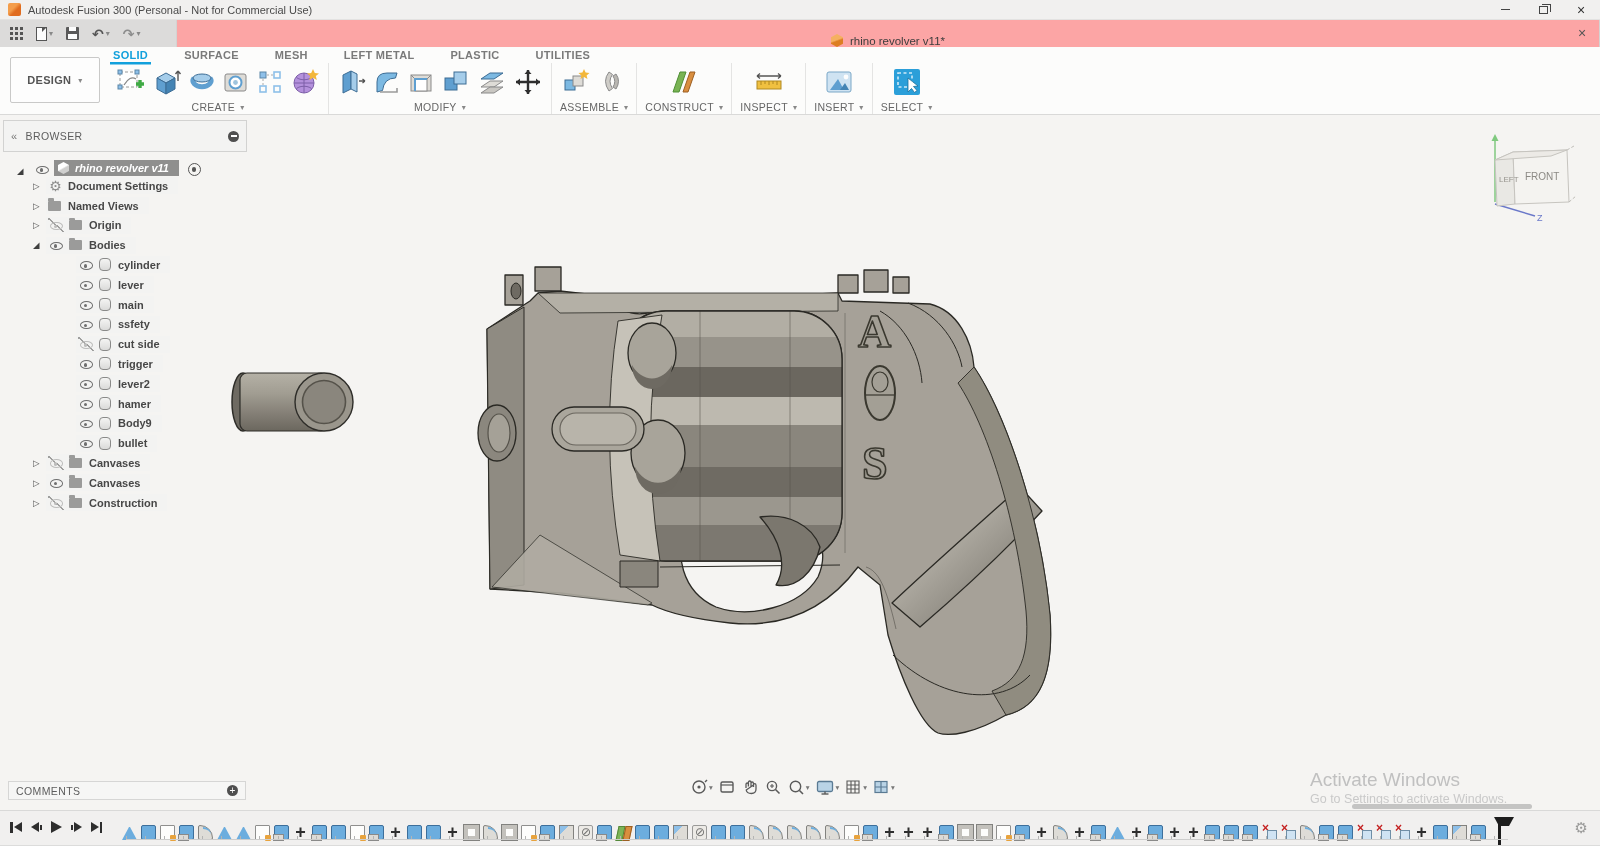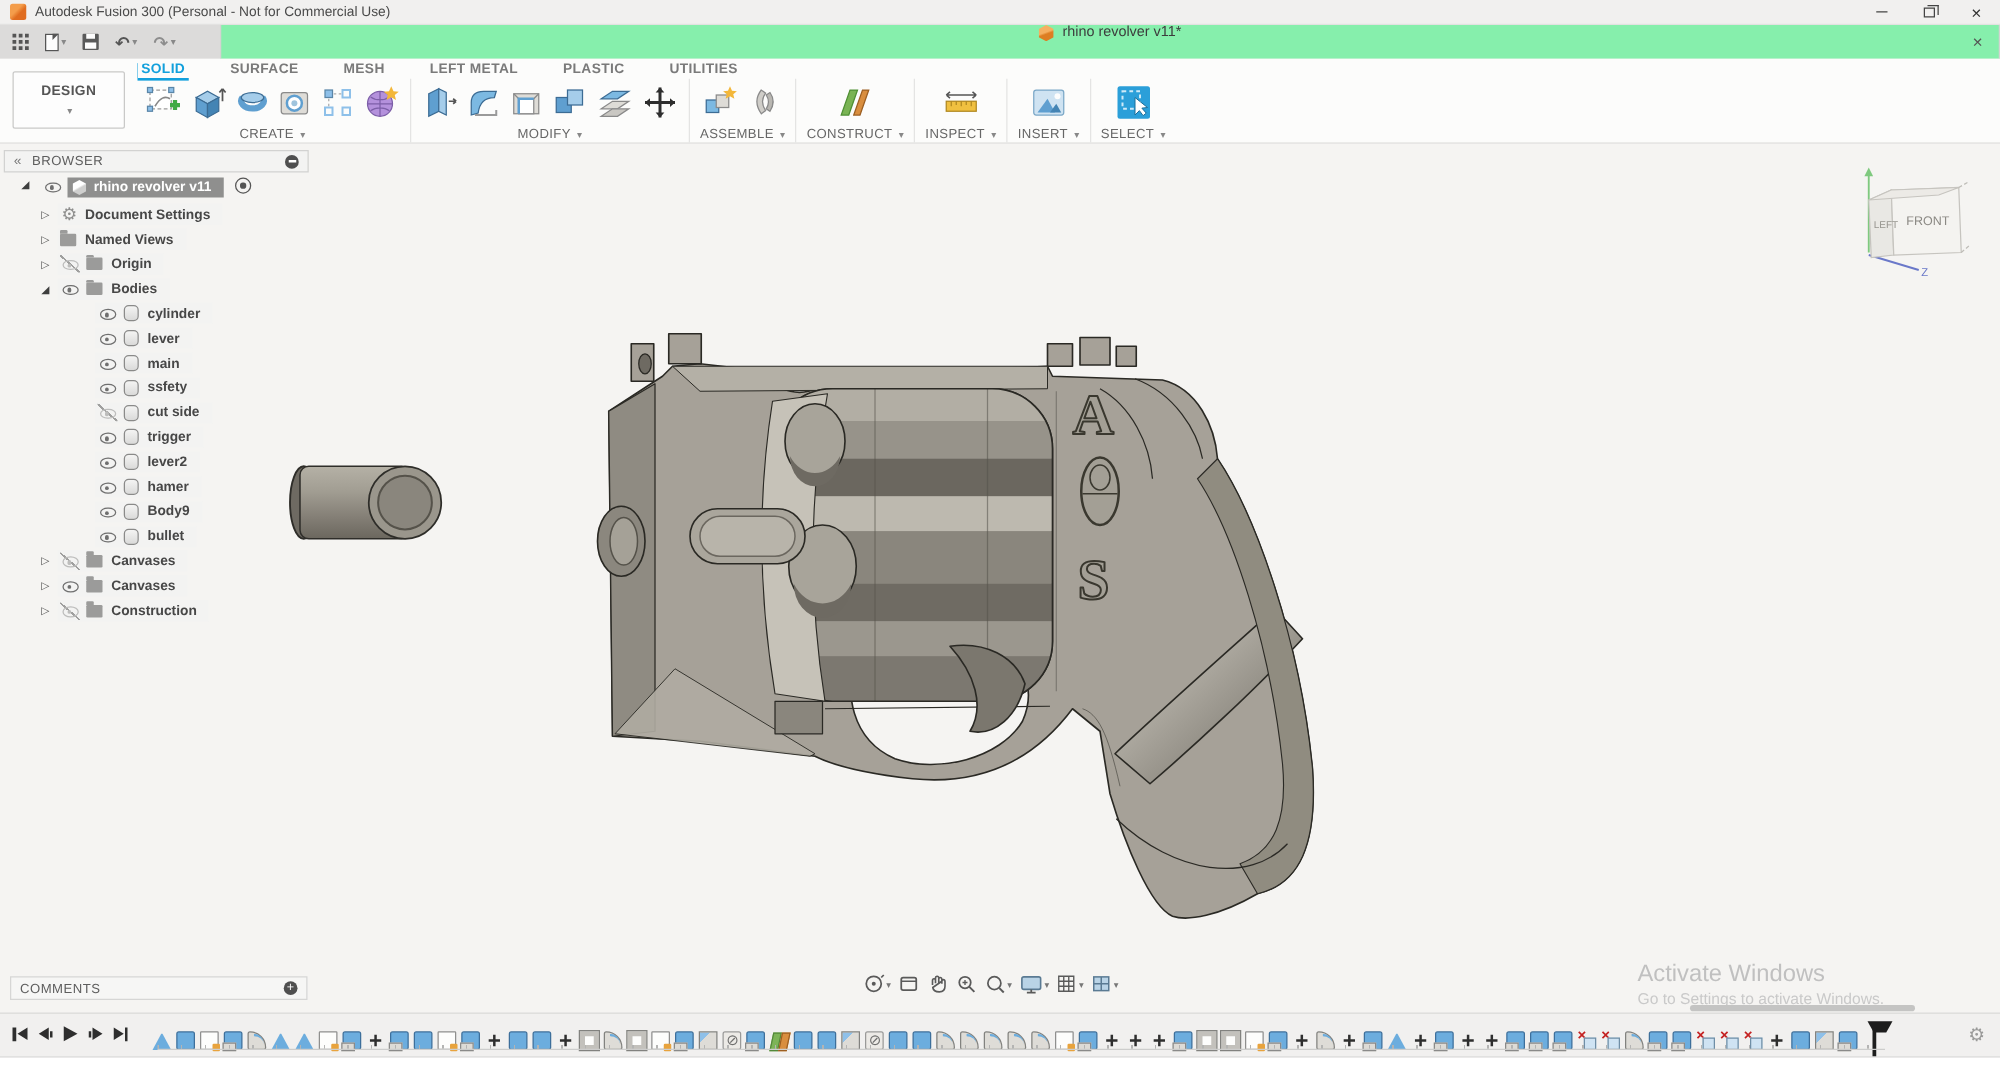--- a/index.html
+++ b/index.html
@@ -23,58 +23,58 @@
   .g9{width:13px;height:13px;position:relative;}
   .g9::before{content:'';position:absolute;width:3px;height:3px;background:#555;box-shadow:5px 0 0 #555,10px 0 0 #555,0 5px 0 #555,5px 5px 0 #555,10px 5px 0 #555,0 10px 0 #555,5px 10px 0 #555,10px 10px 0 #555;}
   .ic-file{width:11px;height:14px;background:#fdfdfd;border:1.4px solid #555;position:relative;}
   .ic-file::before{content:'';position:absolute;right:-1px;top:-1px;border-left:5px solid #555;border-bottom:5px solid transparent;}
   .ic-save{width:13px;height:13px;background:#5a5a5a;border-radius:1px;position:relative;}
   .ic-save::before{content:'';position:absolute;left:3px;top:0;width:7px;height:4px;background:#fdfdfd;}
   .ic-save::after{content:'';position:absolute;left:2px;bottom:1px;width:9px;height:5px;background:#fdfdfd;}
   .uarr{font-size:14px;font-weight:bold;color:#555;line-height:1;}
   .uarr.dim{color:#8d8d8d;}
   .caret{font-size:8px;color:#888;margin-left:2px;}
-  .doc-tab{flex:1;background:#86efac;border-left:1px solid #d4d3d2;border-right:1px solid #d4d3d2;display:flex;align-items:flex-start;justify-content:center;position:relative;}
+  .doc-tab{flex:1;background:#fca5a5;border-left:1px solid #d4d3d2;border-right:1px solid #d4d3d2;display:flex;align-items:flex-end;justify-content:center;position:relative;}
   .cube-orange{width:12px;height:13px;background:linear-gradient(160deg,#f5b061 45%,#dd7e22 55%);clip-path:polygon(50% 0,100% 25%,100% 75%,50% 100%,0 75%,0 25%);margin-right:7px;}
   .doc-label{color:#3c3c3c;font-size:11.5px;}
   .tab-close{position:absolute;right:9px;top:5px;width:16px;height:16px;display:flex;align-items:center;justify-content:center;color:#555;}
   .tab-close::before{content:'×';font-size:14px;}
   .strip-right{display:flex;align-items:center;gap:12px;padding:0 10px 0 6px;}
   .newtab{width:24px;height:23px;background:#d6d5d4;border-radius:2px;display:flex;align-items:center;justify-content:center;}
   .newtab::before{content:'+';font-size:16px;color:#555;}
   .job{display:flex;align-items:center;gap:5px;color:#3e3e3e;font-size:11.5px;}
   .circ{width:19px;height:19px;border-radius:50%;background:#616161;position:relative;display:inline-block;}
   .ic-clock::before{content:'';position:absolute;left:9px;top:4px;width:1.6px;height:6px;background:#fff;}
   .ic-clock::after{content:'';position:absolute;left:9px;top:9px;width:5px;height:1.6px;background:#fff;}
   .bell-wrap{position:relative;}
   .bell-dot{position:absolute;right:-2px;top:-2px;width:7px;height:7px;border-radius:50%;background:#1b74c8;}
   .ic-help::before{content:'?';position:absolute;left:0;top:0;width:19px;height:19px;display:flex;align-items:center;justify-content:center;color:#fff;font-weight:bold;font-size:12px;}
   .avatar{width:21px;height:21px;border-radius:50%;background:#35444d;position:relative;overflow:hidden;}
   .avatar::before{content:'';position:absolute;left:6.5px;top:3px;width:8px;height:8px;border-radius:50%;background:#b9c4ca;}
   .avatar::after{content:'';position:absolute;left:3px;top:12px;width:15px;height:9px;border-radius:50% 50% 0 0;background:#b9c4ca;}
 
   
   .ribbon{position:absolute;left:0;top:47px;width:1600px;height:68px;background:#fcfcfb;border-bottom:1px solid #d9d9d8;}
-  .design-btn{position:absolute;left:10px;top:10px;width:90px;height:46px;border:1px solid #c9c9c8;border-radius:2px;background:#fdfdfd;display:flex;align-items:center;justify-content:center;gap:5px;color:#555;font-weight:bold;letter-spacing:.3px;flex-direction:column;}
+  .design-btn{position:absolute;left:10px;top:10px;width:90px;height:46px;border:1px solid #c9c9c8;border-radius:2px;background:#fdfdfd;display:flex;align-items:center;justify-content:center;gap:5px;color:#555;font-weight:bold;letter-spacing:.3px;}
   .ribbon-tabs{position:absolute;left:110px;top:0;height:16px;display:flex;gap:30px;align-items:center;}
   .rtab{font-weight:bold;color:#7a7a7a;font-size:11px;letter-spacing:.3px;padding:1px 3px;cursor:default;}
   .rtab.active{color:#12a0dc;box-shadow:0 2.5px 0 #12a0dc;}
   .rgroups{position:absolute;left:108px;top:16px;height:51px;display:flex;align-items:stretch;}
   .rgroup{display:flex;flex-direction:column;align-items:center;padding:0 8px;border-right:1px solid #e4e4e3;}
   .rgroup .icons{flex:1;display:flex;align-items:center;gap:6px;}
   .glabel{height:14px;display:flex;align-items:center;gap:3px;color:#666;font-size:10.5px;letter-spacing:.3px;}
   .ric{display:inline-block;}
 
   
   .canvas{position:absolute;left:0;top:115px;width:1600px;height:695px;background:#f5f4f2;}
   #model{position:absolute;left:0;top:115px;pointer-events:none;}
 
   
   .bpanel{position:absolute;left:3px;top:120px;width:244px;}
-  .bpanel-h{height:18px;background:#f3f3f2;border:1px solid #d2d2d1;display:flex;align-items:center;padding:0 7px;color:#5d5d5d;letter-spacing:.4px;font-size:10.5px;}
+  .bpanel-h{height:32px;background:#f3f3f2;border:1px solid #d2d2d1;display:flex;align-items:center;padding:0 7px;color:#5d5d5d;letter-spacing:.4px;font-size:10.5px;}
   .chev-ll{color:#777;font-size:11px;margin-right:8px;}
   .chev-ll::before{content:'«';}
   .hmin{margin-left:auto;width:11px;height:11px;border-radius:50%;background:#4f4f4f;position:relative;}
   .hmin::before{content:'';position:absolute;left:2.5px;top:4.7px;width:6px;height:1.6px;background:#fff;}
   .btree{padding-top:4px;}
   .brow{display:flex;align-items:center;height:19.5px;margin-bottom:.3px;}
   .brow.d1{padding-left:30px;}
   .brow.d2{padding-left:60px;}
   .rowbg{display:flex;align-items:center;background:rgba(243,243,242,.9);padding:1px 10px 1px 2px;gap:5px;height:17px;}
   .twisty{width:13px;flex:0 0 13px;font-size:8.5px;color:#4a4a4a;text-align:left;}
@@ -85,21 +85,21 @@
   .eye::after{content:'';position:absolute;left:6px;top:6.3px;width:3.4px;height:3.4px;background:#6f6f6f;border-radius:50%;}
   .eye.off::before{border-color:#bdbdbc;}
   .eye.off::after{background:#bdbdbc;}
   .eye.off{background:linear-gradient(to top right,transparent 46%,#9f9f9e 46% 53%,transparent 53%);}
   .nicon{flex:0 0 15px;display:inline-flex;align-items:center;justify-content:center;}
   .nicon.folder{width:13px;height:10px;background:#9b9b9a;border-radius:1px;position:relative;flex:0 0 13px;margin-right:2px;}
   .nicon.folder::before{content:'';position:absolute;left:0;top:-2.5px;width:6px;height:2.5px;background:#9b9b9a;border-radius:1px 1px 0 0;}
   .nicon.gear{color:#8e8e8d;font-size:14px;}
   .nicon.body{width:12px;height:13px;border:1.5px solid #8a8a89;border-radius:4px;background:linear-gradient(180deg,#f4f4f3,#dadad9);flex:0 0 12px;margin-right:2px;}
   .nlabel{color:#474747;font-size:11px;white-space:nowrap;font-weight:bold;}
-  .rootrow{display:flex;align-items:flex-start;height:20px;padding-left:14px;gap:4px;}
+  .rootrow{display:flex;align-items:flex-end;height:20px;padding-left:14px;gap:4px;font-style:italic;}
   .rootchip{display:flex;align-items:center;gap:6px;background:#8f8f8e;color:#fff;font-weight:bold;padding:2px 10px 2px 4px;font-size:11px;}
   .cube-w{width:11px;height:12px;background:linear-gradient(150deg,#ffffff 45%,#cfcfce 55%);clip-path:polygon(50% 0,100% 25%,100% 75%,50% 100%,0 75%,0 25%);}
   .target{width:13px;height:13px;border:1.5px solid #555;border-radius:50%;position:relative;margin-left:5px;flex:0 0 13px;}
   .target::after{content:'';position:absolute;left:3px;top:3px;width:4.5px;height:4.5px;border-radius:50%;background:#555;}
 
   
   .vcube{position:absolute;left:1473px;top:124px;}
 
   
   .comments{position:absolute;left:8px;top:781px;width:238px;height:19px;background:#f6f6f5;border:1px solid #d6d6d5;display:flex;align-items:center;padding:0 7px;color:#5d5d5d;font-size:10.5px;letter-spacing:.4px;}

